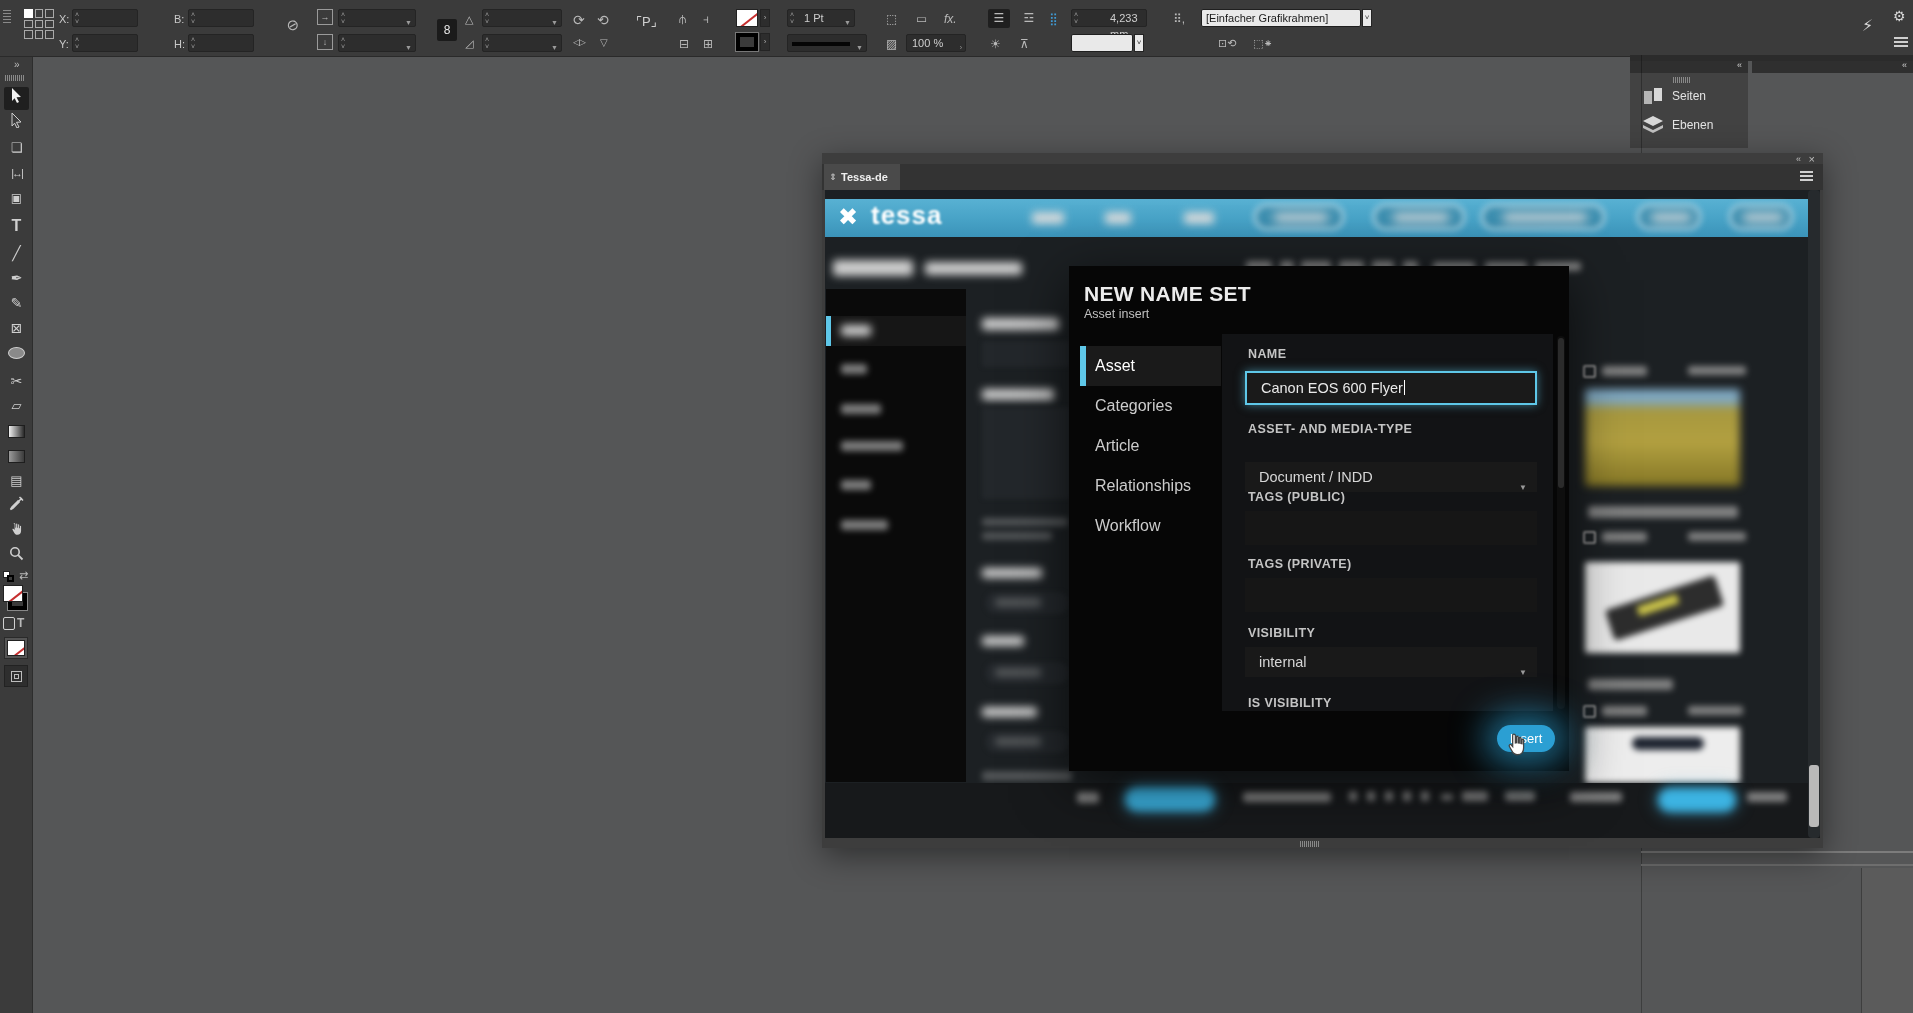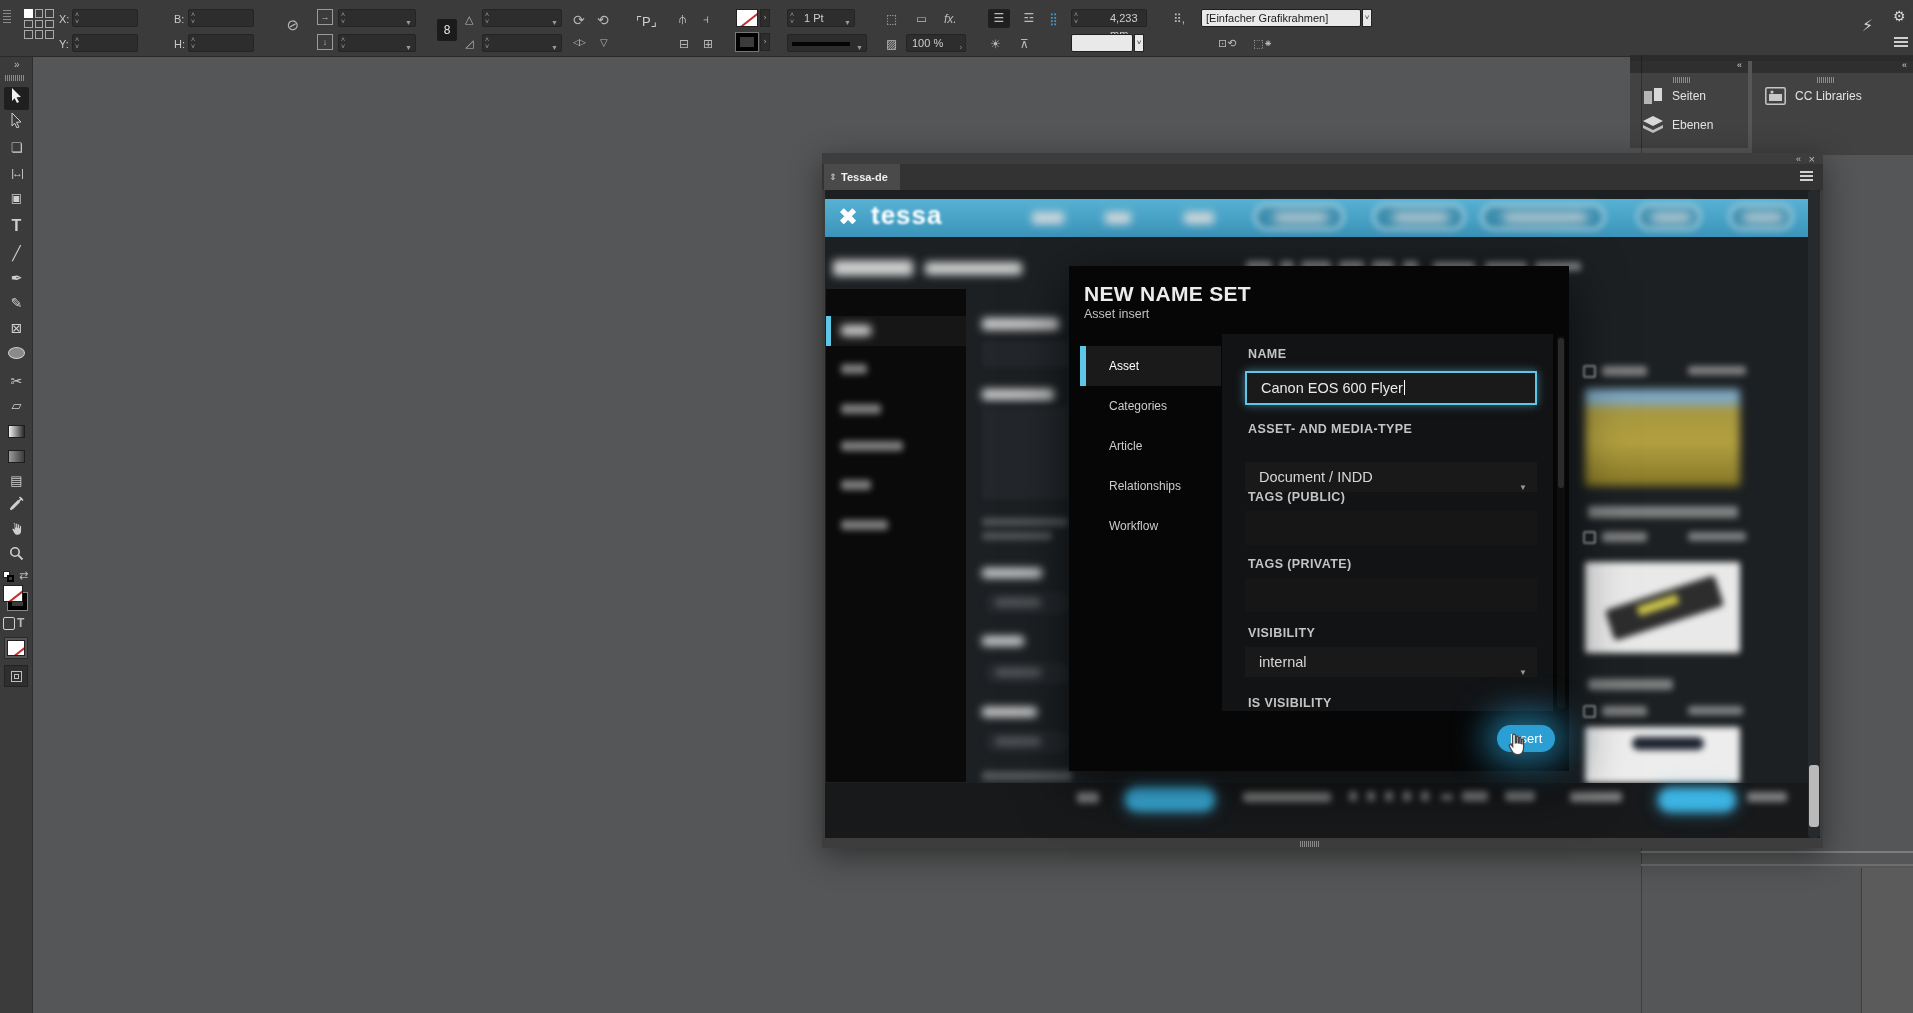--- a/index.html
+++ b/index.html
@@ -44,21 +44,21 @@
   .b-dim{background:#5f6264;filter:blur(3px);opacity:.8;}
   .b-box{background:#23272b;filter:blur(2px);}
   .pillw{position:absolute;border:2px solid rgba(255,255,255,.85);background:rgba(35,100,130,.35);border-radius:13px;filter:blur(3px);}
   .pillb{position:absolute;background:#3cb3e2;border-radius:12px;filter:blur(4px);box-shadow:0 0 16px rgba(60,180,230,.55);}
   .chk{position:absolute;width:13px;height:13px;border:2px solid #8a8a8a;border-radius:2px;background:#1c2023;filter:blur(1px);}
   
   .modal{left:1069px;top:266px;width:500px;height:505px;background:#060606;box-shadow:0 14px 50px rgba(0,0,0,.65);}
   .m-title{position:absolute;left:15px;top:16px;font-size:21px;font-weight:bold;color:#ececec;letter-spacing:.3px;}
   .m-sub{position:absolute;left:15px;top:41px;font-size:12.5px;color:#c0c0c0;}
   .m-nav{position:absolute;left:11px;top:80px;width:141px;}
-  .m-navitem{position:relative;height:40px;color:#cccccc;font-size:12px;line-height:40px;padding-left:29px;}
+  .m-navitem{position:relative;height:40px;color:#cccccc;font-size:16px;line-height:40px;padding-left:15px;}
   .m-navitem.active{background:#1a1a1a;color:#ffffff;}
   .m-navitem.active:before{content:"";position:absolute;left:0;top:0;width:6px;height:100%;background:#5ec7e8;}
   .form{position:absolute;left:153px;top:68px;width:331px;height:377px;background:#121315;overflow:hidden;}
   .f-label{position:absolute;left:26px;font-size:12.5px;font-weight:bold;color:#c4c4c4;letter-spacing:.4px;}
   .f-input{position:absolute;left:23px;width:292px;height:34px;background:#1a1a1a;color:#e9e9e9;font-size:14.5px;line-height:32px;padding-left:14px;}
   .f-input.focus{border:2px solid #5ec7e8;box-shadow:0 0 9px rgba(94,199,232,.55);line-height:30px;}
   .f-select{position:absolute;left:23px;width:292px;height:30px;background:#191919;color:#d6d6d6;font-size:14.5px;line-height:30px;padding-left:14px;}
   .f-select .ddar{top:11px;right:10px;color:#9a9a9a;font-size:8px;}
   .caret{display:inline-block;width:1px;height:15px;background:#ffffff;vertical-align:-2px;margin-left:1px;}
   .insertbtn{position:absolute;left:428px;top:459px;width:58px;height:27px;background:#2b9fd3;border-radius:14px;color:#ffffff;font-size:13px;text-align:center;line-height:27px;box-shadow:0 0 34px 12px rgba(43,159,211,.65);}
@@ -268,41 +268,20 @@
         <svg width="20" height="17" viewBox="0 0 20 17">
             <path d="M10 0 L20 5 L10 10 L0 5 Z" fill="#d8d8d8"></path>
             <path d="M0 9 L10 14 L20 9 L20 12 L10 17 L0 12 Z" fill="#c0c0c0"></path>
           </svg>
         <span class="docklbl">Ebenen</span>
       </div>
     </div>
     <div class="dockhdr" style="left:122px;top:6px;width:161px;">
         <span style="position:absolute;right:6px;top:-1px;font-size:9px;color:#cfcfcf;">«</span>
       </div>
-    <div class="dockbody" style="left:122px;top:18px;width:161px;height:82px;">
-      <div class="grip-h" style="left:65px;top:4px;">
-          <i></i>
-          <i></i>
-          <i></i>
-          <i></i>
-          <i></i>
-          <i></i>
-          <i></i>
-          <i></i>
-          <i></i>
-        </div>
-      <div class="dockitem" style="left:13px;top:14px;">
-        <svg width="21" height="18" viewBox="0 0 21 18">
-            <rect x="0.8" y="0.8" width="19.4" height="16.4" rx="1.5" fill="none" stroke="#c8c8c8" stroke-width="1.5"></rect>
-            <rect x="4" y="7" width="13" height="7" fill="#c8c8c8"></rect>
-            <circle cx="7" cy="5" r="1.6" fill="#c8c8c8"></circle>
-          </svg>
-        <span class="docklbl">CC Libraries</span>
-      </div>
-    </div>
   </div>
   <div class="ab" style="left:1641px;top:55px;width:1px;height:98px;background:rgba(0,0,0,.28);"></div>
   <div class="ab" style="left:1641px;top:848px;width:1px;height:165px;background:rgba(0,0,0,.28);"></div>
   <div class="line" style="left:1641px;top:851px;width:272px;height:2px;"></div>
   <div class="line" style="left:1641px;top:864px;width:272px;height:2px;background:#6e6e6e;"></div>
   <div class="ab" style="left:1861px;top:868px;width:1px;height:145px;background:#3e3e3e;"></div>
   <div class="ab" style="left:1862px;top:868px;width:51px;height:145px;background:#5b5b5b;"></div>
 
   <div class="ab panel">
     <span class="ab" style="right:22px;top:1px;font-size:9px;color:#bdbdbd;">«</span>

